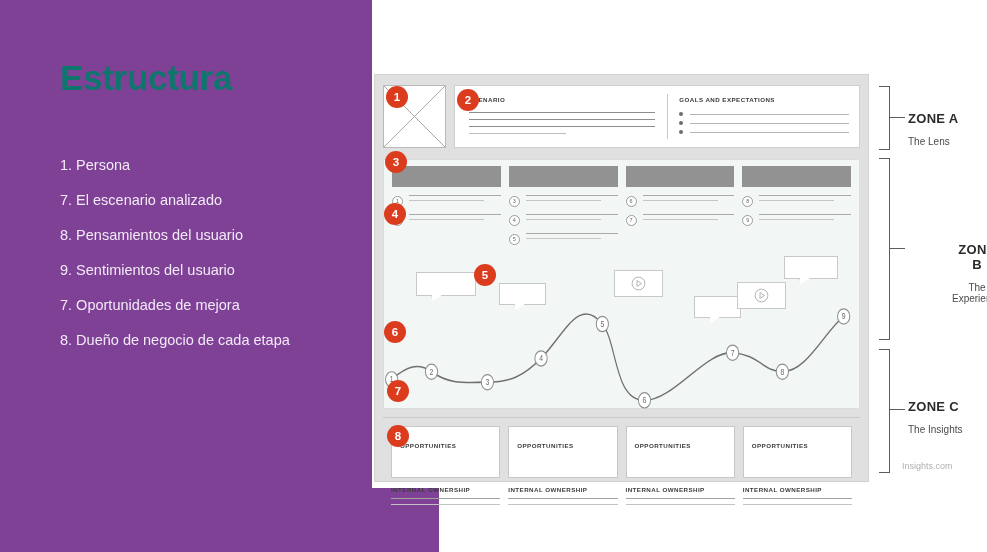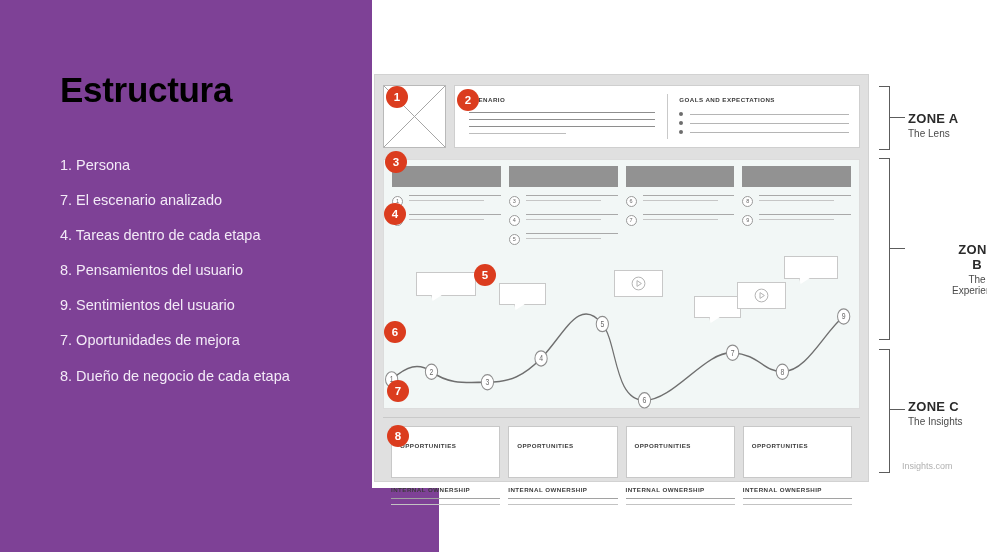--- a/index.html
+++ b/index.html
@@ -4,21 +4,21 @@
 <style>
   html,body{margin:0;padding:0;background:#ffffff;}
   body{width:987px;height:552px;position:relative;overflow:hidden;
        font-family:"Liberation Sans",sans-serif;}
 
   
   #purple-panel{position:absolute;left:0;top:0;width:987px;height:552px;pointer-events:none;}
   #purple-top{position:absolute;left:0;top:0;width:372px;height:489px;background:#7E4196;}
   #purple-bottom{position:absolute;left:0;top:488px;width:439px;height:64px;background:#7E4196;}
 
-  #slide-title{position:absolute;left:60px;top:72px;color:#000000;
+  #slide-title{position:absolute;left:60px;top:60px;color:#0f766e;
     font-size:35px;font-weight:bold;letter-spacing:-0.3px;line-height:1;}
 
   #struct-list{position:absolute;left:60px;top:158px;width:300px;
     list-style:none;margin:0;padding:0;}
   #struct-list li{color:#f3eaf7;font-size:14.5px;line-height:1;margin-bottom:20.6px;
     white-space:nowrap;}
 
   
   #diagram{position:absolute;left:374px;top:74px;width:495px;height:408px;
     background:#e0e0e0;border:1px solid #d2d2d2;box-sizing:border-box;}
@@ -75,37 +75,36 @@
   
   .badge{position:absolute;width:22px;height:22px;border-radius:50%;
     background:#DB3C1E;color:#ffffff;font-size:11.5px;font-weight:bold;
     line-height:22px;text-align:center;z-index:20;}
 
   
   .bracket{position:absolute;border:1px solid #5c5c5c;border-left:none;width:10px;}
   .tick{position:absolute;height:1px;width:16px;background:#5c5c5c;}
   .zlabel{position:absolute;text-align:left;}
   .zlabel .zl-t{font-size:13px;font-weight:bold;color:#2b2b2b;letter-spacing:0.3px;}
-  .zlabel .zl-s{font-size:10px;color:#4a4a4a;margin-top:2px;}
+  .zlabel .zl-s{font-size:10px;color:#4a4a4a;margin-top:10px;}
   #watermark{position:absolute;left:902px;top:461px;font-size:9px;color:#b0b0b0;}
 </style>
 </head>
 <body>
 
 <div id="purple-panel">
   <div id="purple-top"></div>
   <div id="purple-bottom"></div>
 </div>
 
 <div id="slide-title">Estructura</div>
 
 <ul id="struct-list">
   <li>1. Persona</li>
   <li>7. El escenario analizado</li>
-  <li>4. Tareas dentro de cada etapa</li>
   <li>8. Pensamientos del usuario</li>
   <li>9. Sentimientos del usuario</li>
   <li>7. Oportunidades de mejora</li>
   <li>8. Dueño de negocio de cada etapa</li>
 </ul>
 
 <div id="diagram">
 
   <div class="zoneA">
     <div class="persona-box">

